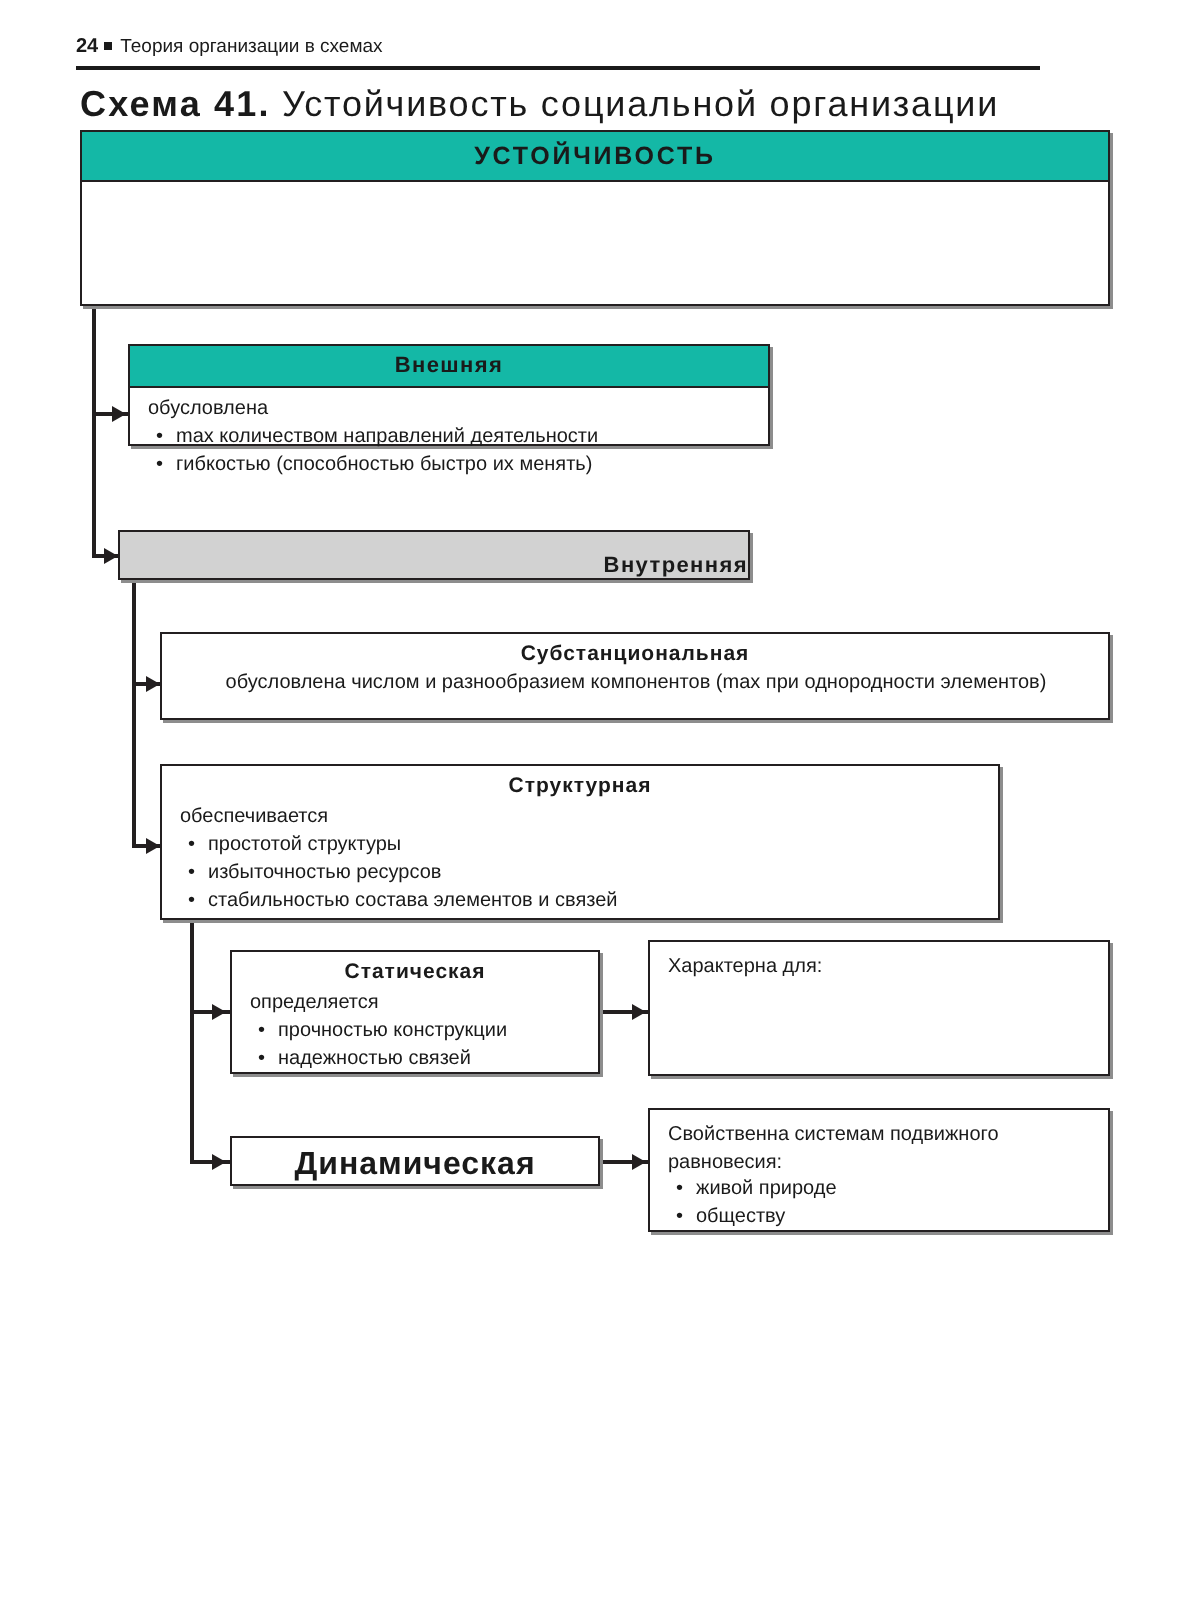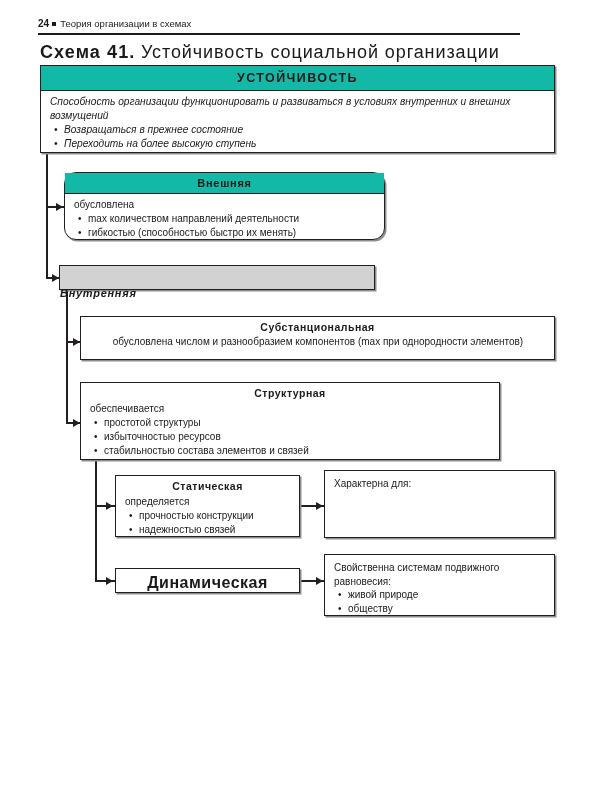--- a/index.html
+++ b/index.html
@@ -177,42 +177,35 @@
 <div class="arrow" style="left:106px; top:576.5px;"></div>
 
 <div class="hline" style="left:300px; top:505px; width:24px;"></div>
 <div class="arrow" style="left:316px; top:501.5px;"></div>
 
 <div class="hline" style="left:300px; top:580px; width:24px;"></div>
 <div class="arrow" style="left:316px; top:576.5px;"></div>
 
 <div class="box" style="left:40px; top:65px; width:515px; height:88px;">
   <div class="hdr big">УСТОЙЧИВОСТЬ</div>
-  <div class="body-txt ital">
-    <div class="lead">Способность организации функционировать и развиваться в условиях внутренних и внешних возмущений</div>
-    <ul>
-      <li>Возвращаться в прежнее состояние</li>
-      <li>Переходить на более высокую ступень</li>
-    </ul>
-  </div>
-</div>
-
-<div class="box" style="left:64px; top:172px; width:321px; height:68px;border-radius:12px;">
+</div>
+
+<div class="box" style="left:64px; top:172px; width:321px; height:51px;">
   <div class="hdr">Внешняя</div>
   <div class="body-txt">
     <div class="lead">обусловлена</div>
     <ul>
       <li>max количеством направлений деятельности</li>
       <li>гибкостью (способностью быстро их менять)</li>
     </ul>
   </div>
 </div>
 
 <div class="box" style="left:59px; top:265px; width:316px; height:25px; background:#d2d2d2;">
-  <div style="text-align:left; font-weight:bold; font-size:11px; letter-spacing:0.7px; padding-top:21px;font-style:italic;">Внутренняя</div>
+  <div style="text-align:right; font-weight:bold; font-size:11px; letter-spacing:0.7px; padding-top:11px;">Внутренняя</div>
 </div>
 
 <div class="box" style="left:80px; top:316px; width:475px; height:44px;">
   <div class="inner-title">Субстанциональная</div>
   <div class="body-txt" style="padding-top:1px; text-align:center;">
     <div class="lead">обусловлена числом и разнообразием компонентов (max при однородности элементов)</div>
   </div>
 </div>
 
 <div class="box" style="left:80px; top:382px; width:420px; height:78px;">

